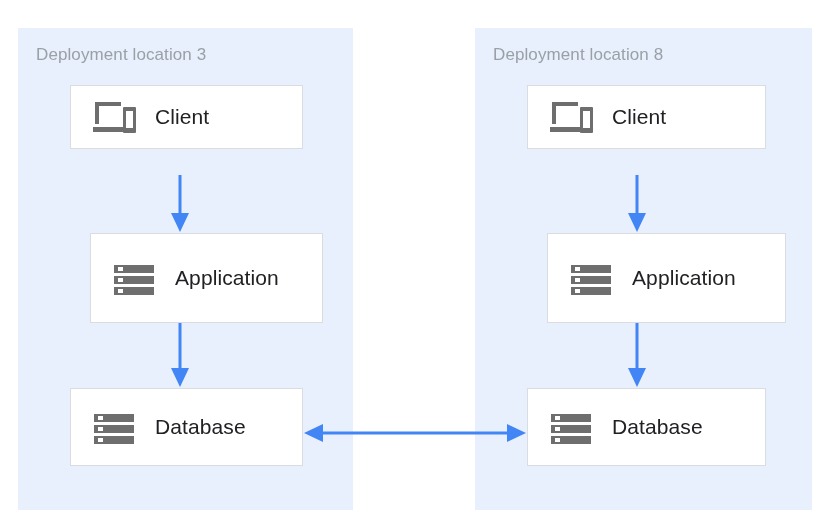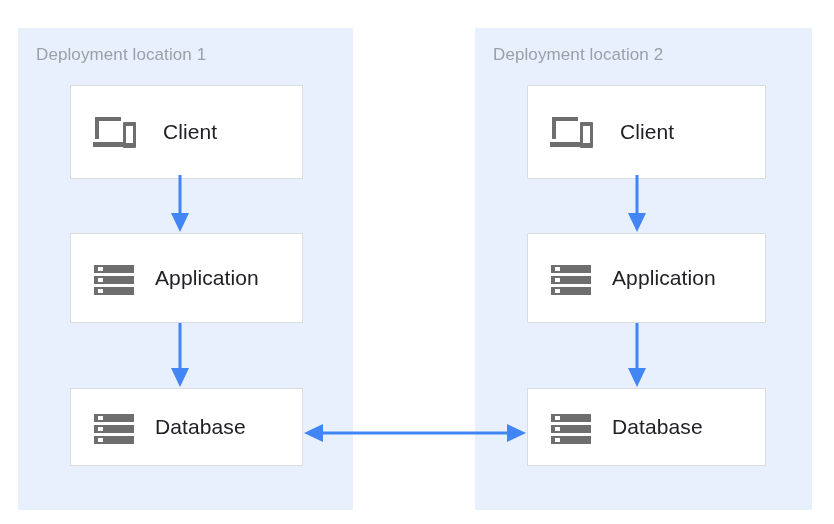--- a/index.html
+++ b/index.html
@@ -42,22 +42,22 @@
     position: absolute;
     background: #ffffff;
     border: 1px solid #dadce0;
     box-sizing: border-box;
     display: flex;
     align-items: center;
     padding-left: 20px;
   }
   .node-col-1 { left: 70px;  width: 233px; }
   .node-col-2 { left: 527px; width: 239px; }
-  .row-client { top: 85px;  height: 94px; gap: 8px; }
-  .row-app    { top: 233px; height: 90px; }
+  .row-client { top: 85px;  height: 64px; }
+  .row-app    { top: 233px; height: 90px; margin-left: 20px; }
   .row-db     { top: 388px; height: 78px; }
 
   .node-icon {
     width: 46px;
     height: 46px;
     flex: 0 0 46px;
     display: block;
   }
   .node-label {
     margin-left: 18px;
@@ -76,21 +76,21 @@
   .conn-v-2a { left: 607px; top: 175px; width: 60px; height: 58px; }
   .conn-v-2b { left: 607px; top: 323px; width: 60px; height: 65px; }
   .conn-h    { left: 303px; top: 413px; width: 224px; height: 40px; }
 </style>
 </head>
 <body>
 
 <div id="canvas">
 
   <div class="zone" id="zone-1"></div>
-  <div class="zone-label" id="zone-label-1">Deployment location 1</div>
+  <div class="zone-label" id="zone-label-1">Deployment location 3</div>
 
   <div class="node node-col-1 row-client">
     <svg class="node-icon" viewBox="0 0 46 46">
 
       <path d="M4 8 h26 v4 H8 v18 H4 Z" fill="#6e6e6e"></path>
 
       <rect x="2" y="33" width="30" height="5" fill="#6e6e6e"></rect>
 
       <path d="M33 13 h11 a1 1 0 0 1 1 1 v24 a1 1 0 0 1 -1 1 h-11 a1 1 0 0 1 -1 -1 v-24 a1 1 0 0 1 1 -1 Z
                M35 17 h7 v17 h-7 Z" fill="#6e6e6e" fill-rule="evenodd"></path>
@@ -122,21 +122,21 @@
     <svg class="node-icon" viewBox="0 0 46 46">
       <path d="M3 10 h40 v8 H3 Z M3 21 h40 v8 H3 Z M3 32 h40 v8 H3 Z" fill="#6e6e6e"></path>
       <rect x="7" y="12" width="5" height="4" fill="#ffffff"></rect>
       <rect x="7" y="23" width="5" height="4" fill="#ffffff"></rect>
       <rect x="7" y="34" width="5" height="4" fill="#ffffff"></rect>
     </svg>
     <span class="node-label">Database</span>
   </div>
 
   <div class="zone" id="zone-2"></div>
-  <div class="zone-label" id="zone-label-2">Deployment location 2</div>
+  <div class="zone-label" id="zone-label-2">Deployment location 8</div>
 
   <div class="node node-col-2 row-client">
     <svg class="node-icon" viewBox="0 0 46 46">
       <path d="M4 8 h26 v4 H8 v18 H4 Z" fill="#6e6e6e"></path>
       <rect x="2" y="33" width="30" height="5" fill="#6e6e6e"></rect>
       <path d="M33 13 h11 a1 1 0 0 1 1 1 v24 a1 1 0 0 1 -1 1 h-11 a1 1 0 0 1 -1 -1 v-24 a1 1 0 0 1 1 -1 Z
                M35 17 h7 v17 h-7 Z" fill="#6e6e6e" fill-rule="evenodd"></path>
     </svg>
     <span class="node-label">Client</span>
   </div>

